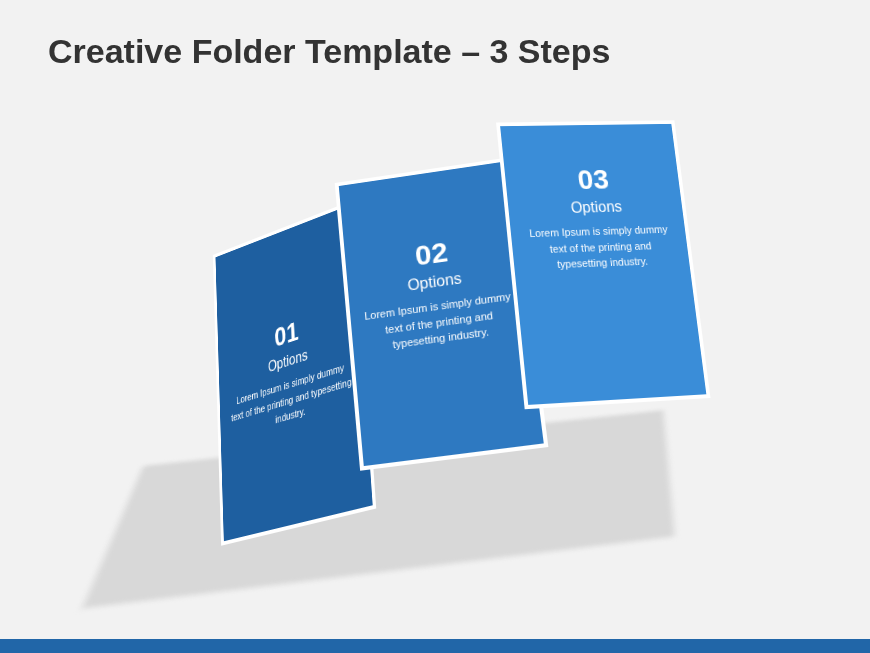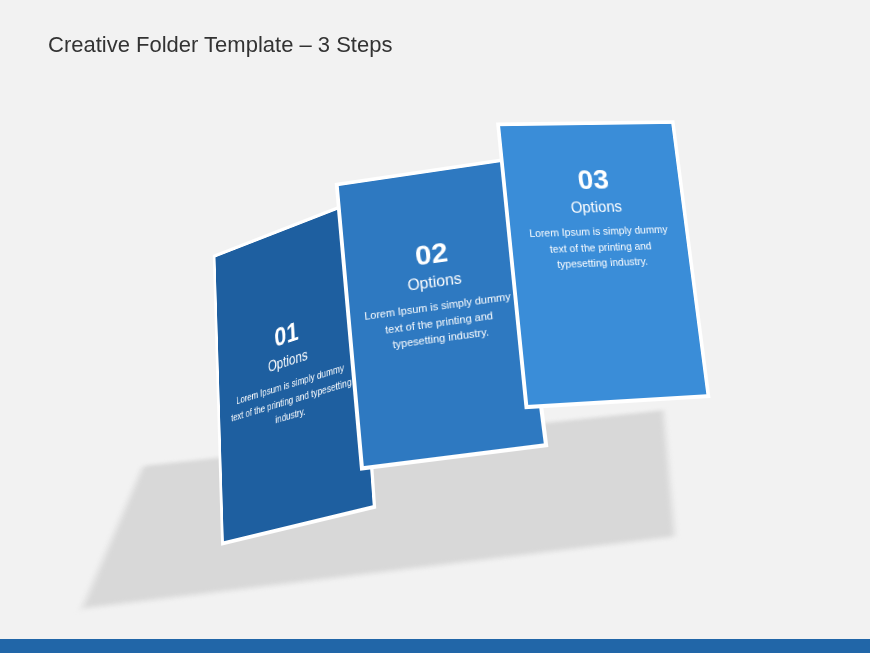--- a/index.html
+++ b/index.html
@@ -8,22 +8,22 @@
       height: 653px;
       background: #f2f2f2;
       font-family: "Segoe UI", Verdana, Arial, sans-serif;
       position: relative;
       overflow: hidden;
     }
     .title {
       position: absolute;
       top: 32px;
       left: 48px;
-      font-size: 22px;
-      font-weight: 400;
+      font-size: 34px;
+      font-weight: 700;
       color: #333;
     }
     .stage {
       position: absolute;
       top: 0;
       left: 0;
       width: 870px;
       height: 653px;
       perspective: 1400px;
       perspective-origin: 50% 40%;

